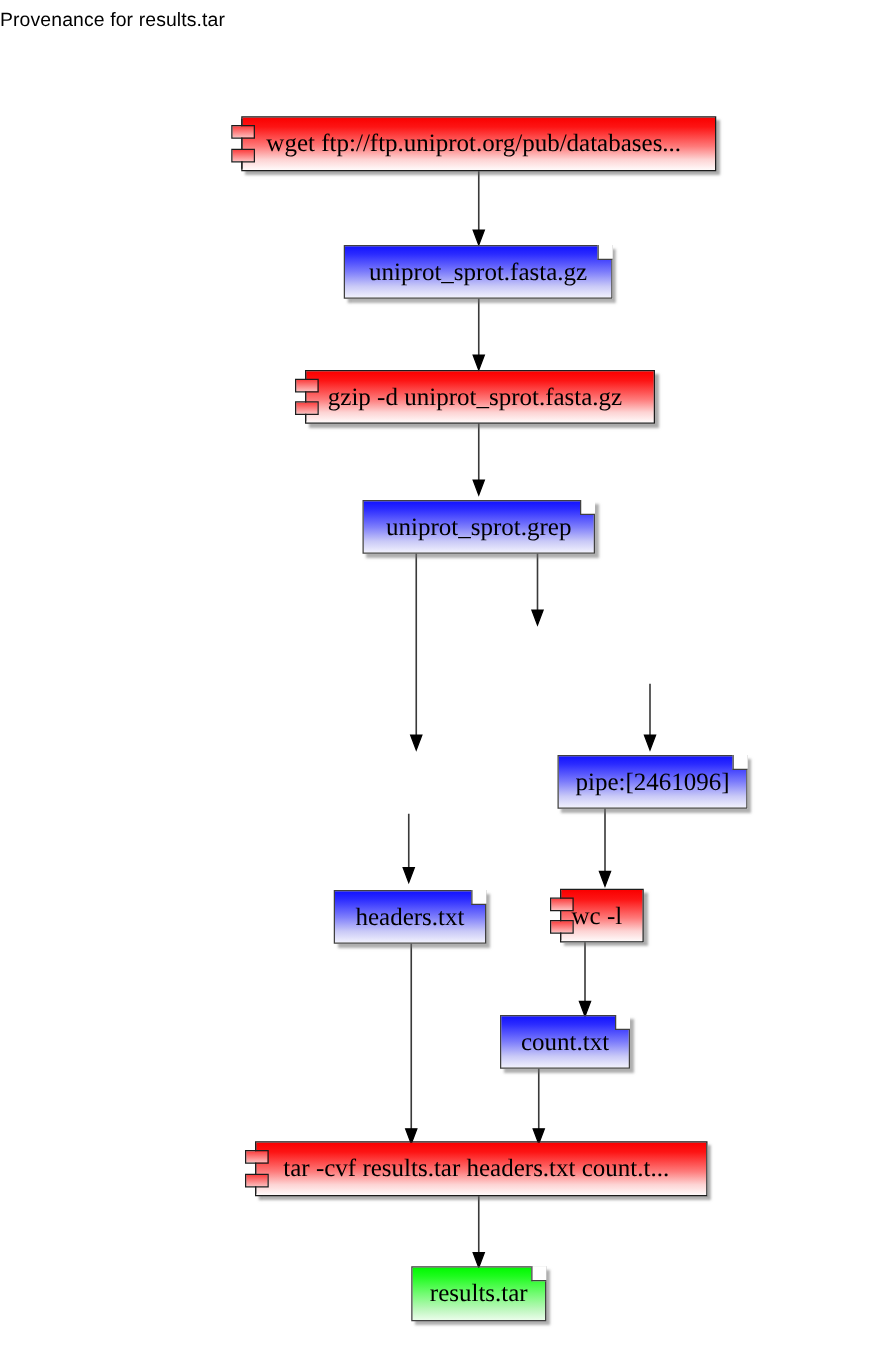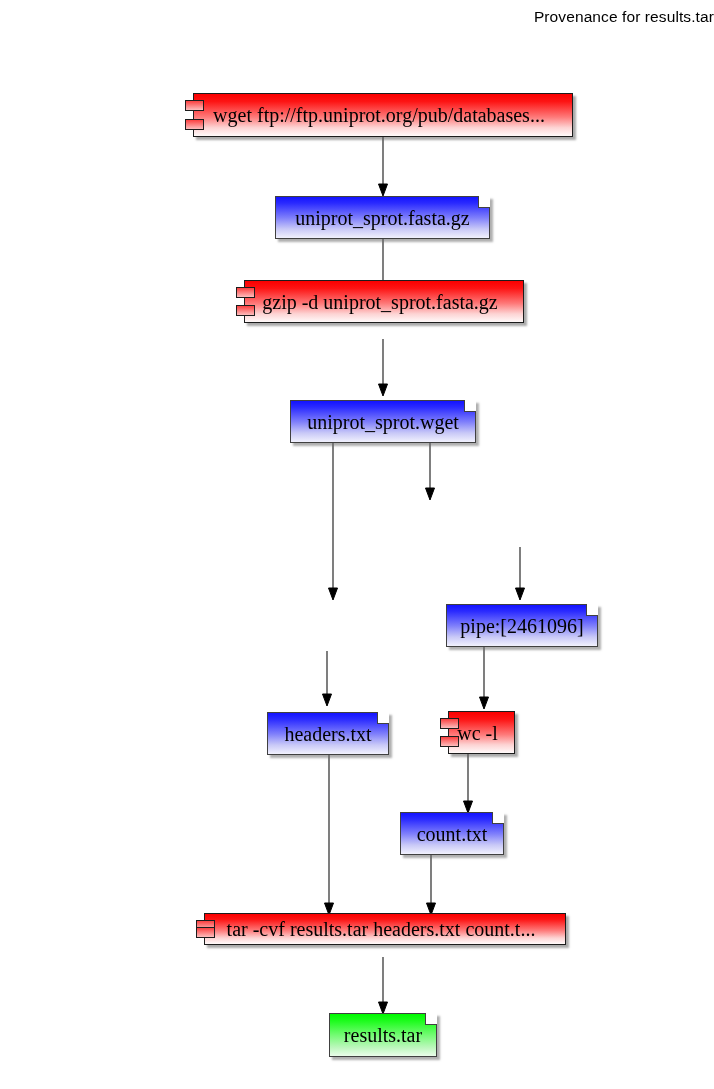--- a/index.html
+++ b/index.html
@@ -4,21 +4,21 @@
 <style>
   html,body{margin:0;padding:0;background:#ffffff;}
   body{width:714px;height:1089px;position:relative;overflow:hidden;
        font-family:"Liberation Serif",serif;}
 
   #canvas{position:absolute;left:0;top:0;width:714px;height:1089px;}
 
   #graph-title{
     position:absolute;
     left:0;top:8px;width:714px;
-    text-align:right;
+    text-align:left;
     font-family:"Liberation Sans",sans-serif;
     font-size:15.5px;
     color:#000000;
     letter-spacing:0.1px;
     white-space:nowrap;
   }
 
   
   .node{
     position:absolute;
@@ -179,33 +179,33 @@
     <div class="label">wget ftp://ftp.uniprot.org/pub/databases...</div>
   </div>
 
   <div class="node artifact blue" style="left:275px;top:196px;width:215px;height:43px;padding-left:16px;">
     <div class="body"></div>
     <div class="foldtri"></div>
     <div class="fold"></div>
     <div class="label">uniprot_sprot.fasta.gz</div>
   </div>
 
-  <div class="node proc" style="left:236px;top:280px;width:288px;height:43px;text-align:center;">
+  <div class="node proc" style="left:236px;top:296px;width:288px;height:43px;text-align:center;">
     <div class="body"></div>
     <div class="spine"></div>
     <div class="tab t1"></div>
     <div class="tab t2"></div>
     <div class="label">gzip -d uniprot_sprot.fasta.gz</div>
   </div>
 
   <div class="node artifact blue" style="left:290px;top:400px;width:186px;height:43px;">
     <div class="body"></div>
     <div class="foldtri"></div>
     <div class="fold"></div>
-    <div class="label">uniprot_sprot.wget</div>
+    <div class="label">uniprot_sprot.grep</div>
   </div>
 
 
 
   <div class="node artifact blue" style="left:446px;top:604px;width:152px;height:43px;padding-left:28px;">
     <div class="body"></div>
     <div class="foldtri"></div>
     <div class="fold"></div>
     <div class="label">pipe:[2461096]</div>
   </div>
@@ -225,21 +225,21 @@
     <div class="label">wc -l</div>
   </div>
 
   <div class="node artifact blue" style="left:380px;top:812px;width:104px;height:43px;margin-left:20px;">
     <div class="body"></div>
     <div class="foldtri"></div>
     <div class="fold"></div>
     <div class="label">count.txt</div>
   </div>
 
-  <div class="node proc" style="left:196px;top:913px;width:370px;height:32px;">
+  <div class="node proc" style="left:196px;top:913px;width:370px;height:44px;">
     <div class="body"></div>
     <div class="spine"></div>
     <div class="tab t1"></div>
     <div class="tab t2"></div>
     <div class="label">tar -cvf results.tar headers.txt count.t...</div>
   </div>
 
   <div class="node artifact green" style="left:329px;top:1013px;width:108px;height:44px;">
     <div class="body"></div>
     <div class="foldtri"></div>

